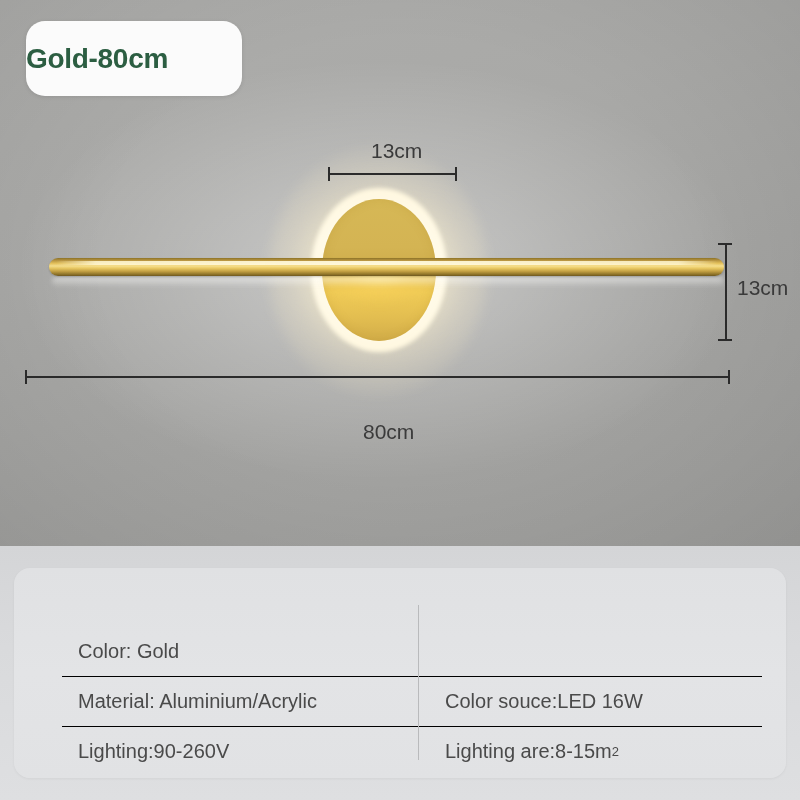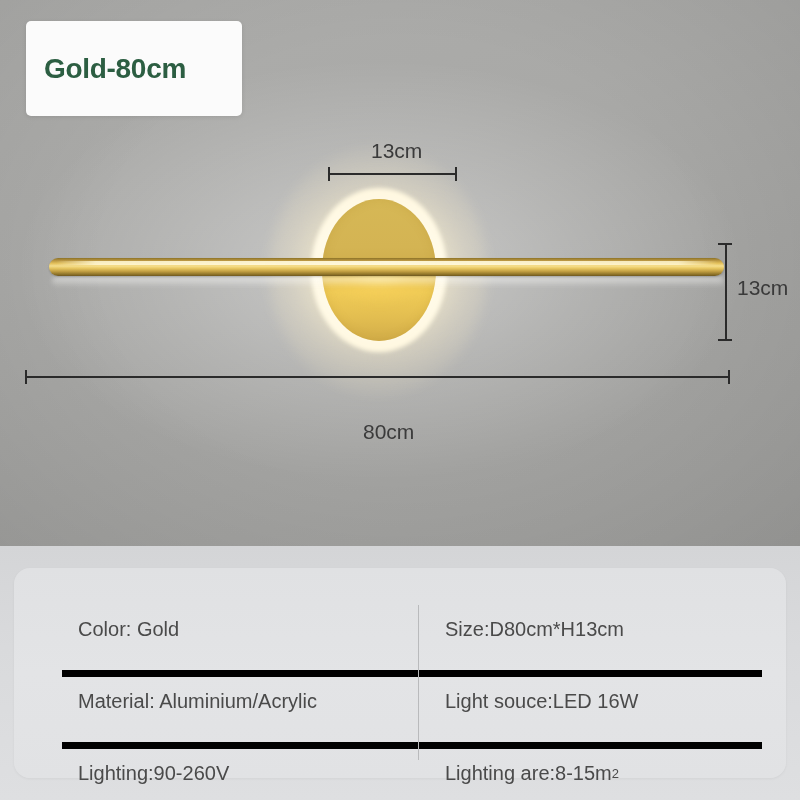--- a/index.html
+++ b/index.html
@@ -44,28 +44,27 @@
         rgba(0,0,0,0.16) 100%);
     pointer-events: none;
   }
 
   
   .badge {
     position: absolute;
     left: 26px;
     top: 21px;
     width: 216px;
-    height: 95px;
+    height: 75px;
     background: #fbfbfb;
-    border-radius: 5px;
+    border-radius: 19px;
     box-shadow: 0 1px 4px rgba(0,0,0,0.10);
     display: flex;
     align-items: center;
     justify-content: flex-start;
-    padding-left: 18px;
     box-sizing: border-box;
   }
   .badge-text {
     font-size: 28px;
     font-weight: bold;
     color: #2c5e42;
     letter-spacing: -0.3px;
     white-space: nowrap;
   }
 
@@ -239,33 +238,32 @@
     top: 568px;
     width: 772px;
     height: 210px;
     background: linear-gradient(180deg, #e0e1e3 0%, #e3e4e6 50%, #e1e2e4 100%);
     border-radius: 16px;
     box-shadow: 0 1px 3px rgba(0,0,0,0.05);
   }
   .specs-table {
     position: absolute;
     left: 62px;
-    top: 605px;
+    top: 627px;
     width: 700px;
     height: 157px;
   }
   .spec-row {
     position: relative;
     display: flex;
     height: 49px;
     align-items: center;
   }
   .spec-row + .spec-row {
-    border-top: 7px solid #000000;
-    margin-top: 16px;
+    border-top: 1px solid #000000;
   }
   .spec-cell {
     font-size: 20px;
     color: #4a4a4a;
     white-space: nowrap;
     display: flex;
     align-items: center;
     box-sizing: border-box;
   }
   .spec-cell.left  { width: 360px; padding-left: 16px; }
@@ -318,25 +316,24 @@
   <div class="badge">
     <span class="badge-text">Gold-80cm</span>
   </div>
 
   <div class="specs-bg"></div>
   <div class="specs-card"></div>
 
   <div class="specs-table">
     <div class="spec-row">
       <div class="spec-cell left">Color: Gold</div>
-      <div class="spec-cell right">Size:D80cm*H13cm</div>
     </div>
     <div class="spec-row">
       <div class="spec-cell left">Material: Aluminium/Acrylic</div>
-      <div class="spec-cell right">Light souce:LED 16W</div>
+      <div class="spec-cell right">Color souce:LED 16W</div>
     </div>
     <div class="spec-row">
       <div class="spec-cell left">Lighting:90-260V</div>
       <div class="spec-cell right">
         <span>Lighting are:8-15</span>
           <span>m</span>
           <span class="sup">2</span>
       </div>
     </div>
   </div>

